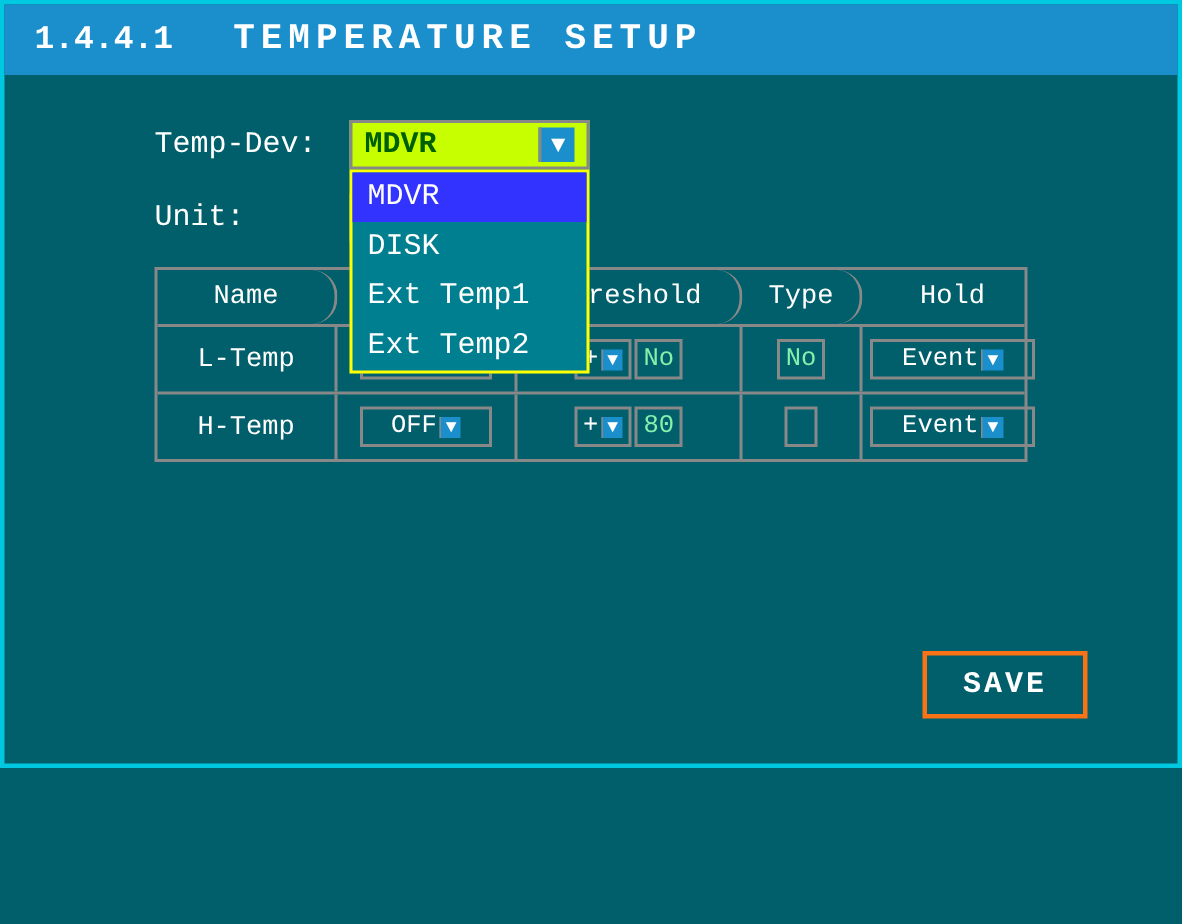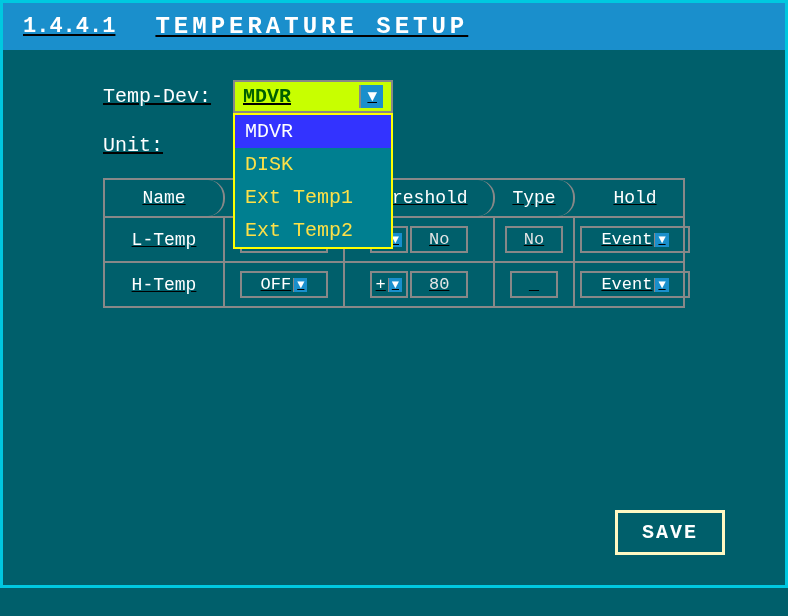--- a/index.html
+++ b/index.html
@@ -7,25 +7,24 @@
     body {
       width: 788px;
       height: 616px;
       background: #005f6b;
       font-family: 'Courier New', Courier, monospace;
       overflow: hidden;
     }
 
     .screen {
       width: 788px;
-      height: 588px;
+      height: 512px;
       background: #005f6b;
       border: 3px solid #00c8e0;
       position: relative;
-      text-decoration: underline;
     }
 
     .header {
       width: 100%;
       background: #1a8fcc;
       padding: 10px 20px;
       display: flex;
       align-items: center;
       gap: 40px;
     }
@@ -97,21 +96,21 @@
       left: 0;
       z-index: 100;
       border: 2px solid #ffff00;
       min-width: 160px;
       background: #007f90;
     }
 
     .dropdown-item {
       padding: 5px 10px;
       font-size: 20px;
-      color: #fde047;
+      color: #ffffff;
       cursor: pointer;
     }
 
     .dropdown-item.selected {
       background: #3333ff;
       color: #ffffff;
     }
 
     .unit-dropdown {
       background: #c8ff00;
@@ -210,35 +209,35 @@
       font-size: 17px;
       padding: 2px 4px;
       display: flex;
       align-items: center;
       gap: 2px;
     }
 
     .value-box {
       background: transparent;
       border: 2px solid #888888;
-      color: #e5e5e5;
+      color: #86efac;
       font-size: 17px;
-      padding: 2px 17px;
+      padding: 2px 4px;
     }
 
     .save-btn {
       position: absolute;
       bottom: 30px;
       right: 60px;
       background: #005f6b;
       color: #ffffff;
       font-family: 'Courier New', Courier, monospace;
       font-size: 20px;
       font-weight: bold;
-      border: 3px solid #fef9c3;
+      border: 3px solid #f97316;
       padding: 8px 24px;
       cursor: pointer;
       letter-spacing: 2px;
     }
   </style>
 </head>
 <body>
 
 <div class="screen">
   <div class="header">

